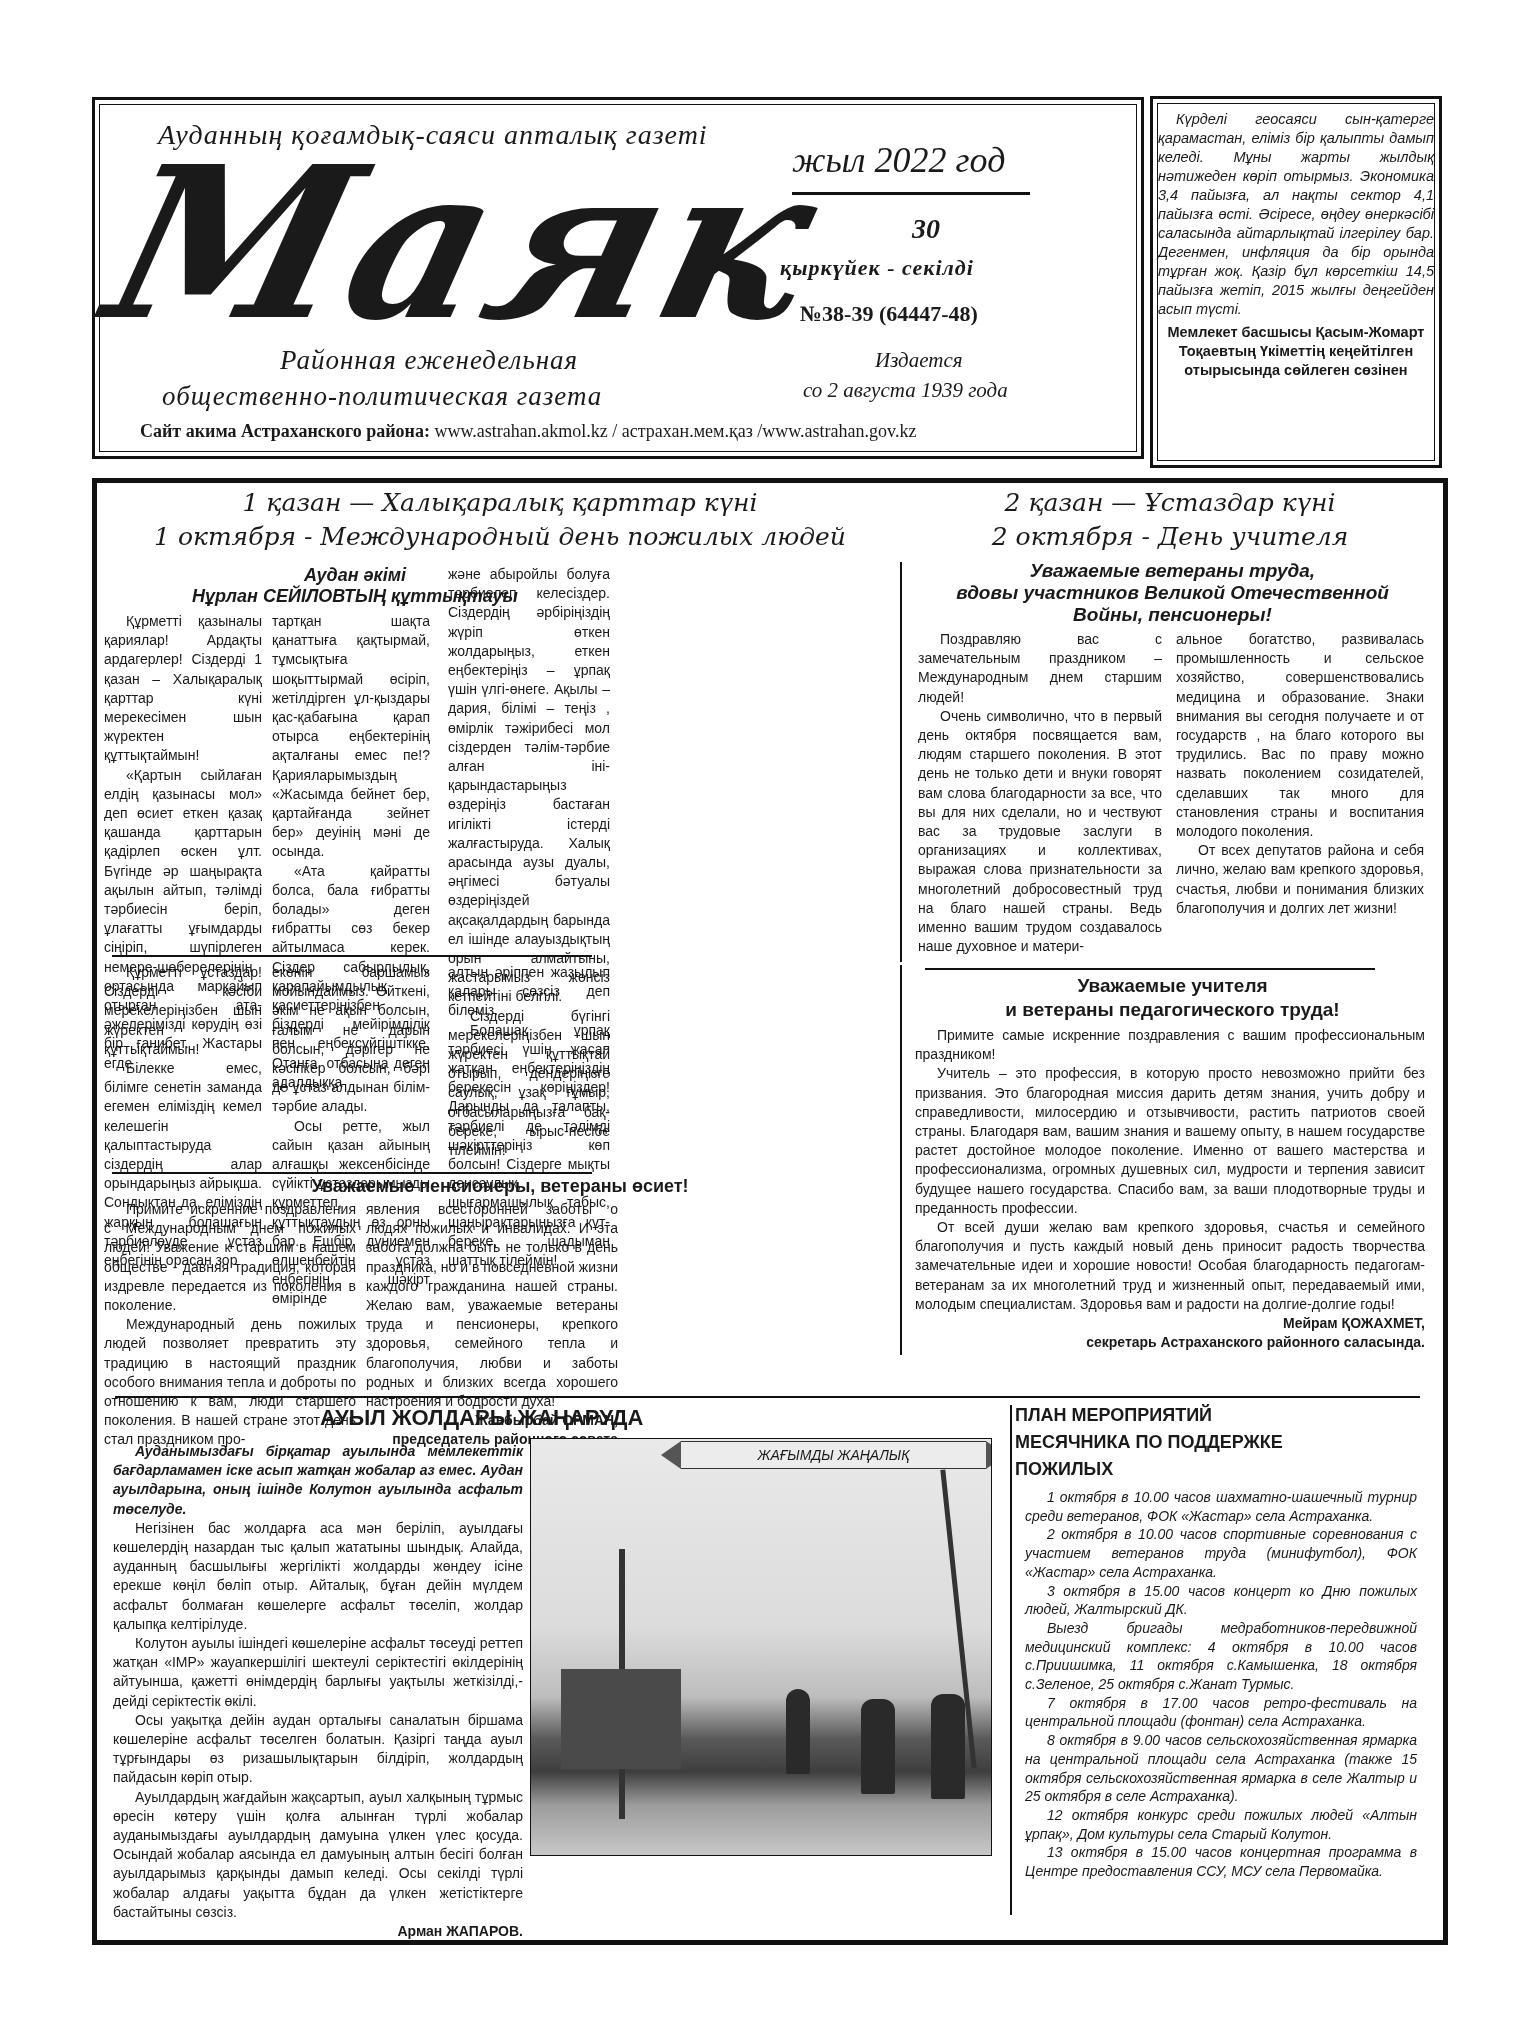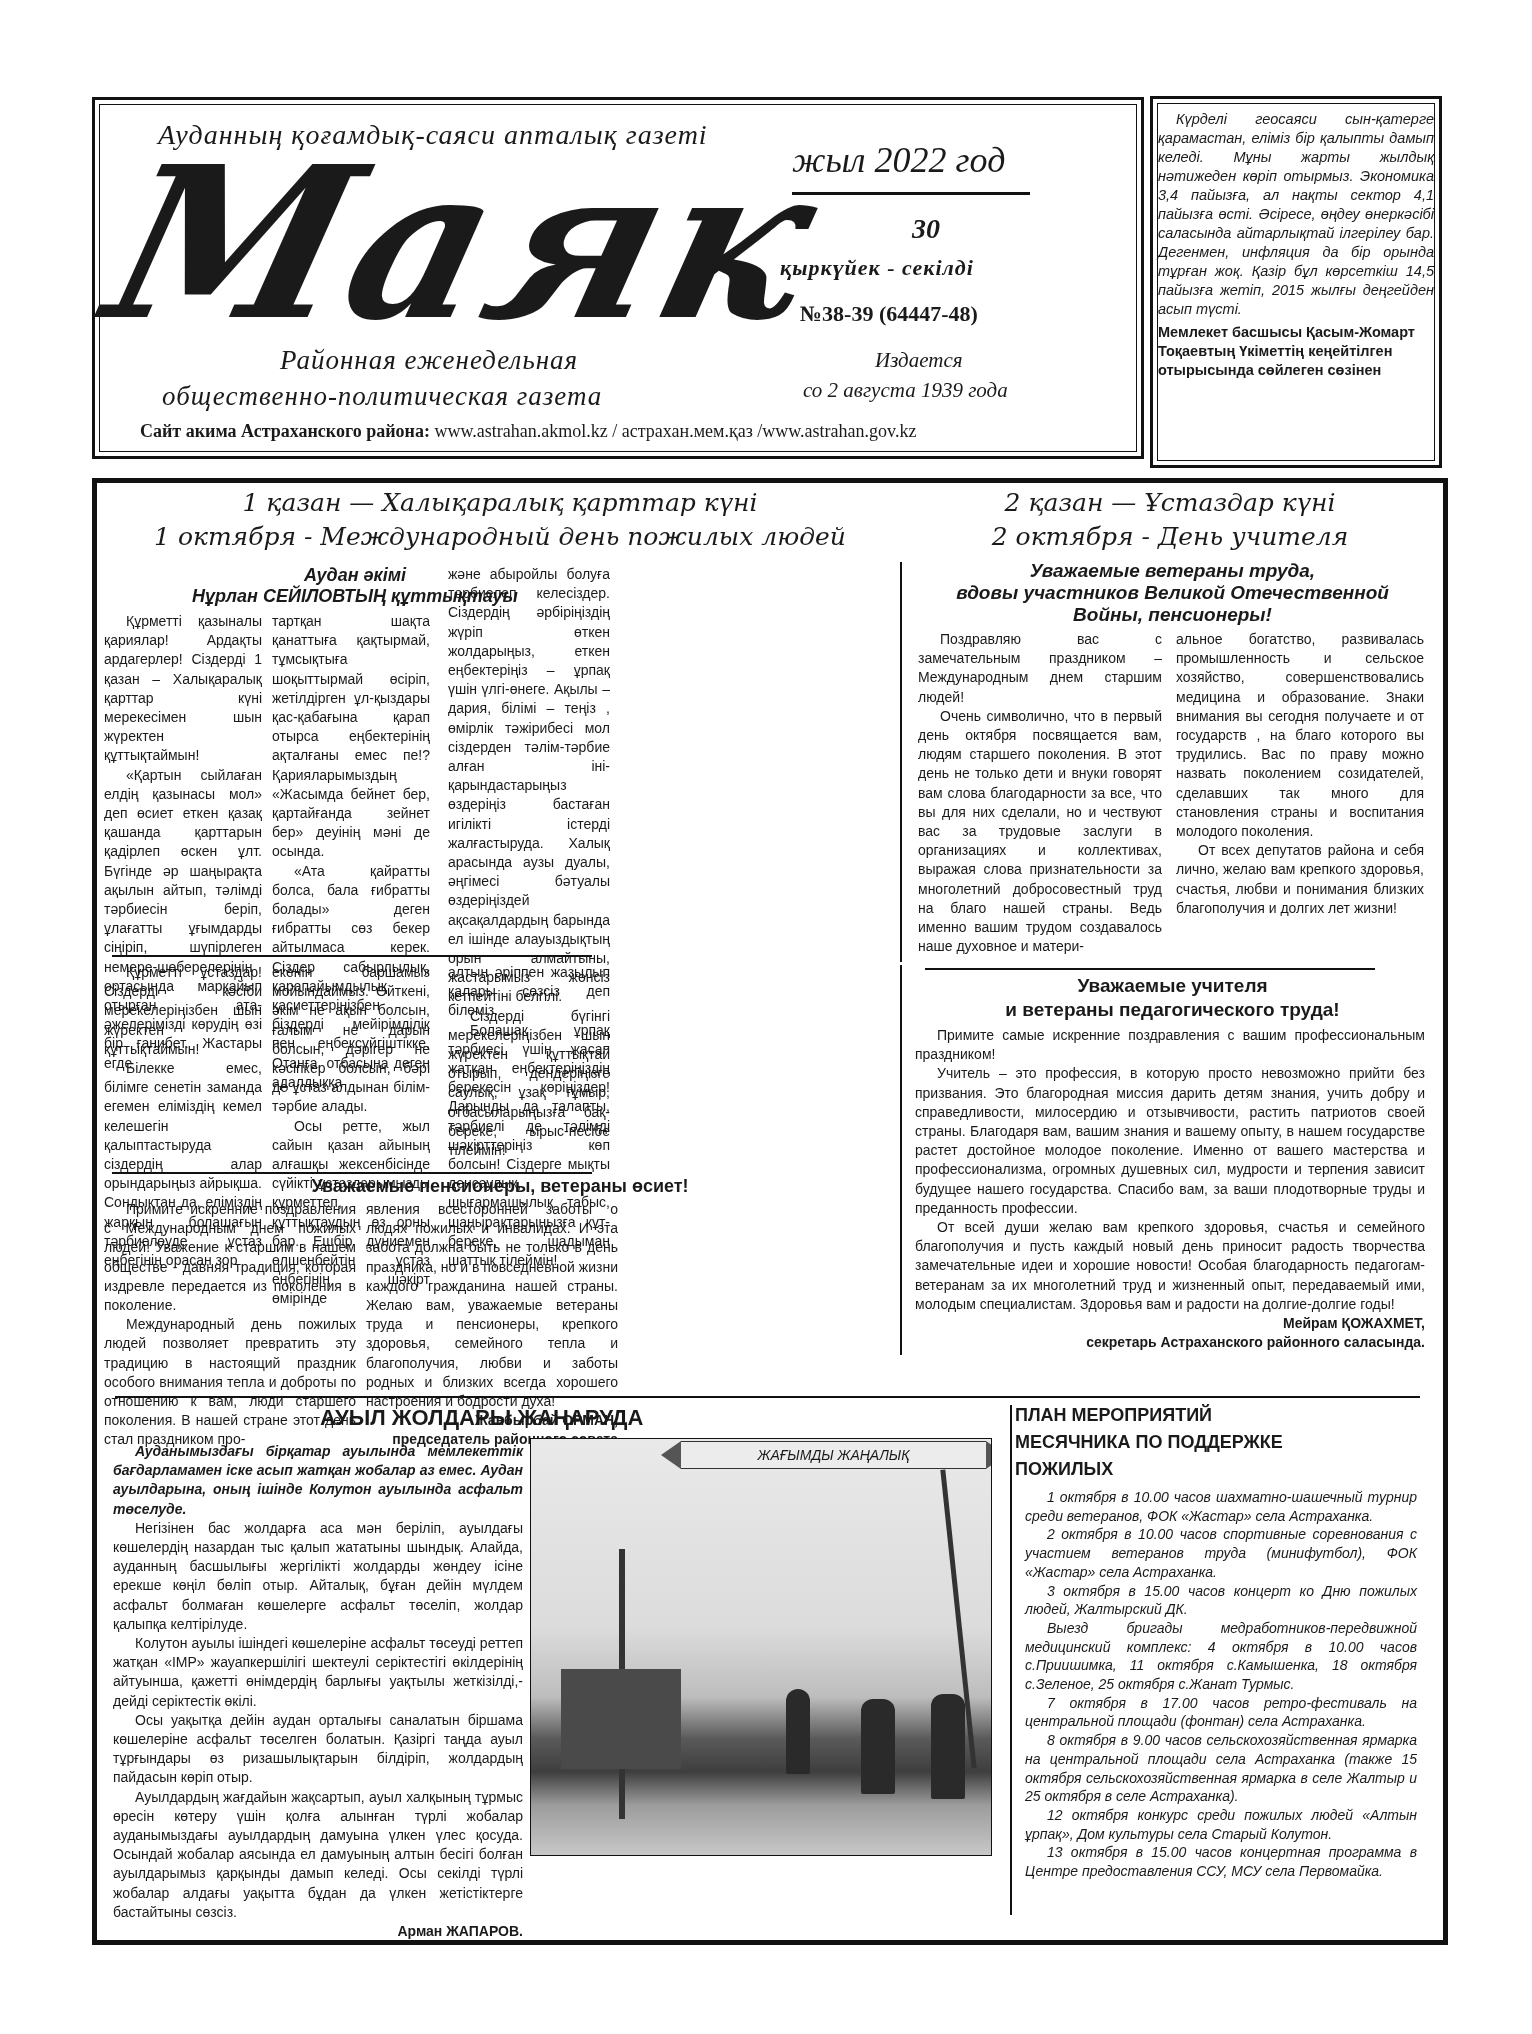--- a/index.html
+++ b/index.html
@@ -26,21 +26,21 @@
   #tagline-ru-2 { left:62px; top:276px; font-size:27px; font-style:italic; letter-spacing:1px;text-align:center; }
   #published-1 { left:775px; top:243px; font-size:21px; font-style:italic; }
   #published-2 { left:703px; top:273px; font-size:21px; font-style:italic; }
   #website { left:40px; top:316px; font-size:18px; white-space:nowrap; }
   #website b { font-weight:bold; }
 
   
   #quote-box { left:1150px; top:96px; width:292px; height:372px; border:3px solid #111; box-sizing:border-box; }
   #quote-box .inner { position:absolute; left:4px; top:4px; right:4px; bottom:4px; border:1px solid #111; padding:6px 0; }
   #quote-text { font-size:14.5px; font-style:italic; line-height:19px; text-align:justify; text-indent:18px; }
-  #quote-source { font-size:14.5px; font-weight:bold; line-height:19px; margin-top:4px; }
+  #quote-source { font-size:14.5px; font-weight:bold; text-align:center; line-height:19px; margin-top:4px; }
 
   
   #main { left:92px; top:478px; width:1356px; height:1467px; border:5px solid #111; box-sizing:border-box; }
   .script-head { font-family:"DejaVu Serif", serif; font-style:italic; font-size:25px; text-align:center; white-space:nowrap; }
   .col-text { font-size:14px; line-height:19.2px; }
   .rule { height:1.5px; background:#111; }
   .vrule { width:1.5px; background:#111; }
 
   #photo { left:530px; top:1438px; width:462px; height:418px; border:1.5px solid #111; box-sizing:border-box;
            background:linear-gradient(180deg,#e9e9e9 0%,#dcdcdc 45%,#bdbdbd 62%,#5a5a5a 72%,#3e3e3e 80%,#9c9c9c 88%,#c8c8c8 100%); overflow:hidden; }

